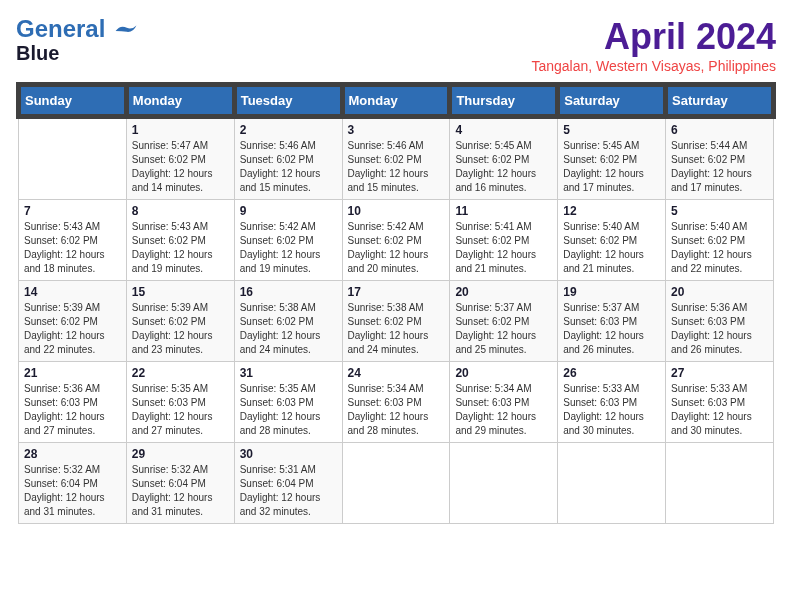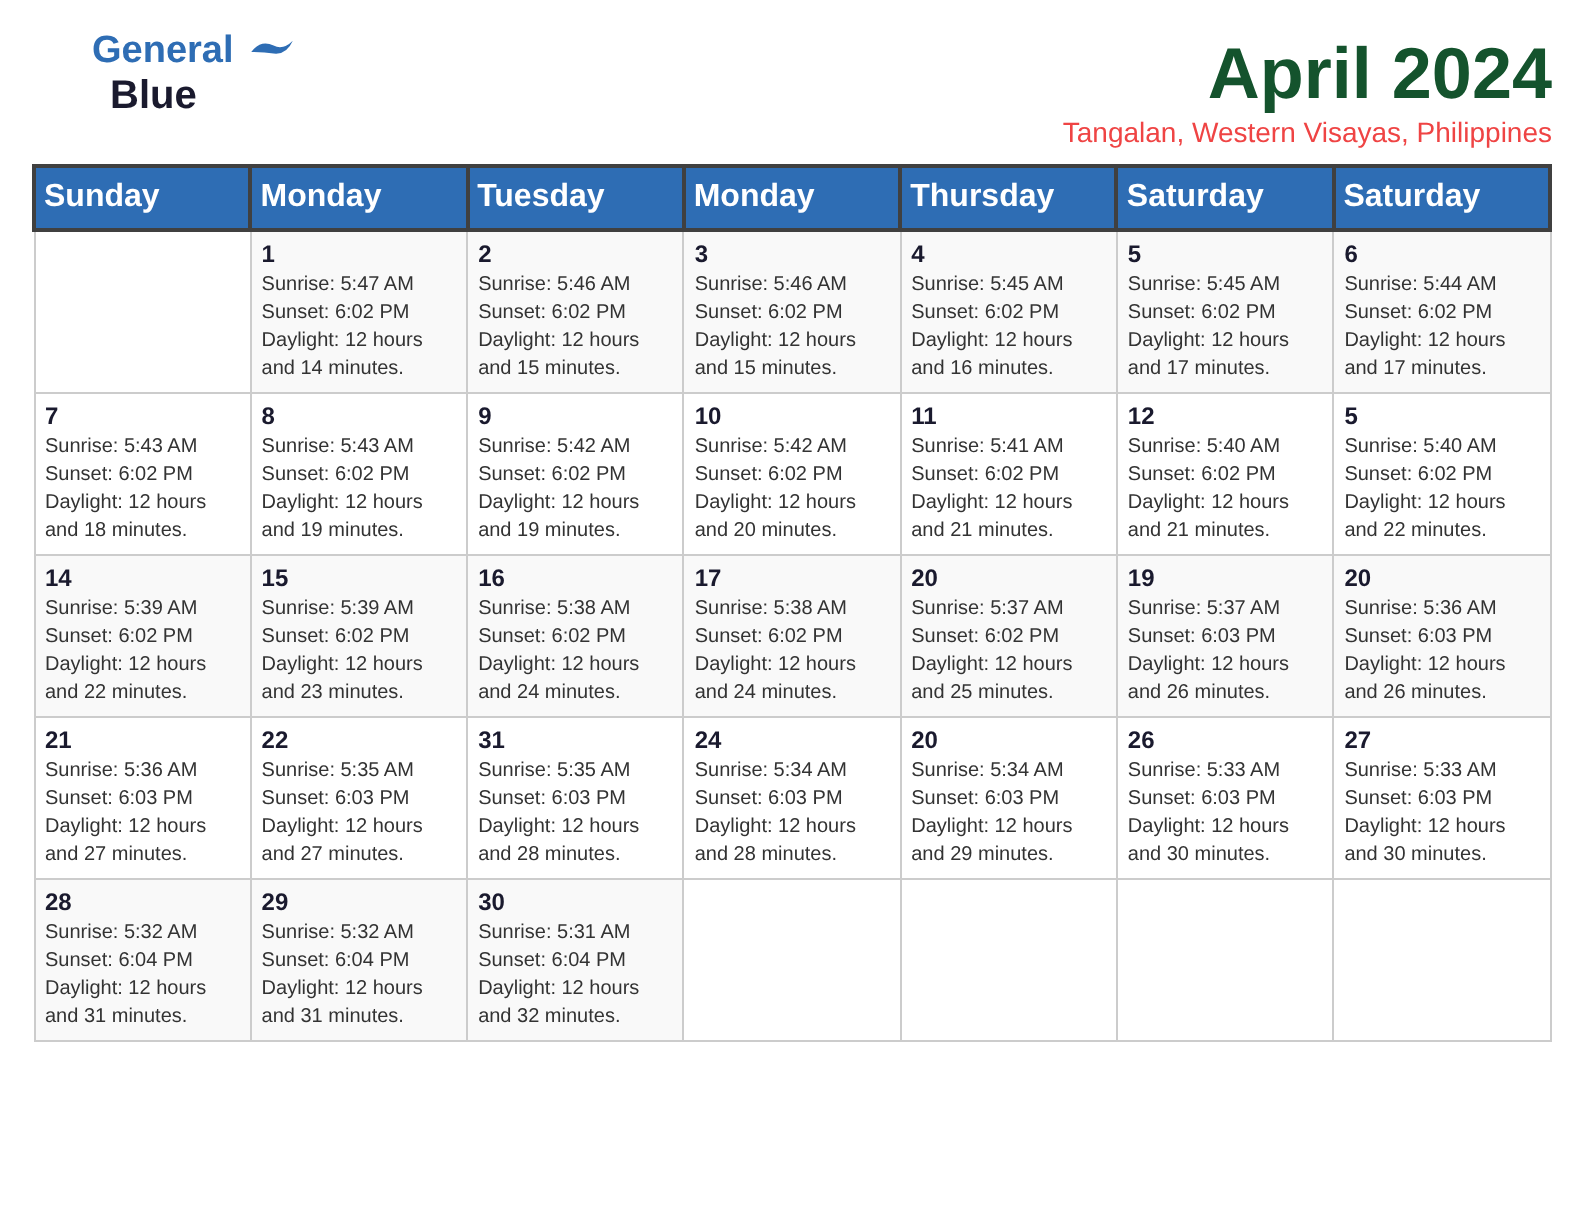--- a/index.html
+++ b/index.html
@@ -24,39 +24,39 @@
       width: 24px;
       height: 20px;
       margin-left: 2px;
     }
     .title-block {
       text-align: right;
     }
     .month-title {
       font-size: 36px;
       font-weight: bold;
-      color: #14532d;
+      color: #4c1d95;
     }
     .subtitle {
       font-size: 14px;
       color: #ef4444;
     }
     table {
       width: 100%;
       border-collapse: collapse;
       font-size: 11px;
     }
     thead tr th {
       background: #2e6db4;
       color: #fff;
       padding: 6px 4px;
       text-align: left;
-      font-size: 16px;
+      font-size: 13px;
       font-weight: bold;
-      border: 2px solid #404040;
+      border: 5px solid #404040;
     }
     tbody tr td {
       border: 1px solid #ccc;
       padding: 4px 5px;
       vertical-align: top;
       width: 14.28%;
       min-height: 80px;
       background: #fff;
     }
     tbody tr:nth-child(odd) td {
@@ -78,28 +78,28 @@
       background: #fff !important;
     }
   </style>
 </head>
 <body>
 
 <div class="header">
   <div class="logo">
     <div>
       <div style="display:flex;align-items:center;">
-        <div style="font-size:19px;font-weight:bold;color:#1a1a2e;line-height:1.1;margin-left:30px;">
+        <div style="font-size:24px;font-weight:bold;color:#1a1a2e;line-height:1.1;">
           <span style="color:#2e6db4;">General</span>
           <svg class="logo-bird" viewBox="0 0 30 20" style="display:inline-block;vertical-align:middle;margin-left:2px;">
             <path d="M2,10 Q8,2 16,6 Q22,9 28,3 Q24,12 16,11 Q10,10 2,10Z" fill="#2e6db4"></path>
           </svg>
         </div>
       </div>
-      <div style="font-size:20px;font-weight:bold;color:#1a1a2e;margin-left:39px;">Blue</div>
+      <div style="font-size:20px;font-weight:bold;color:#1a1a2e;">Blue</div>
     </div>
   </div>
   <div class="title-block">
     <div class="month-title">April 2024</div>
     <div class="subtitle">Tangalan, Western Visayas, Philippines</div>
   </div>
 </div>
 
 <table>
   <thead>

